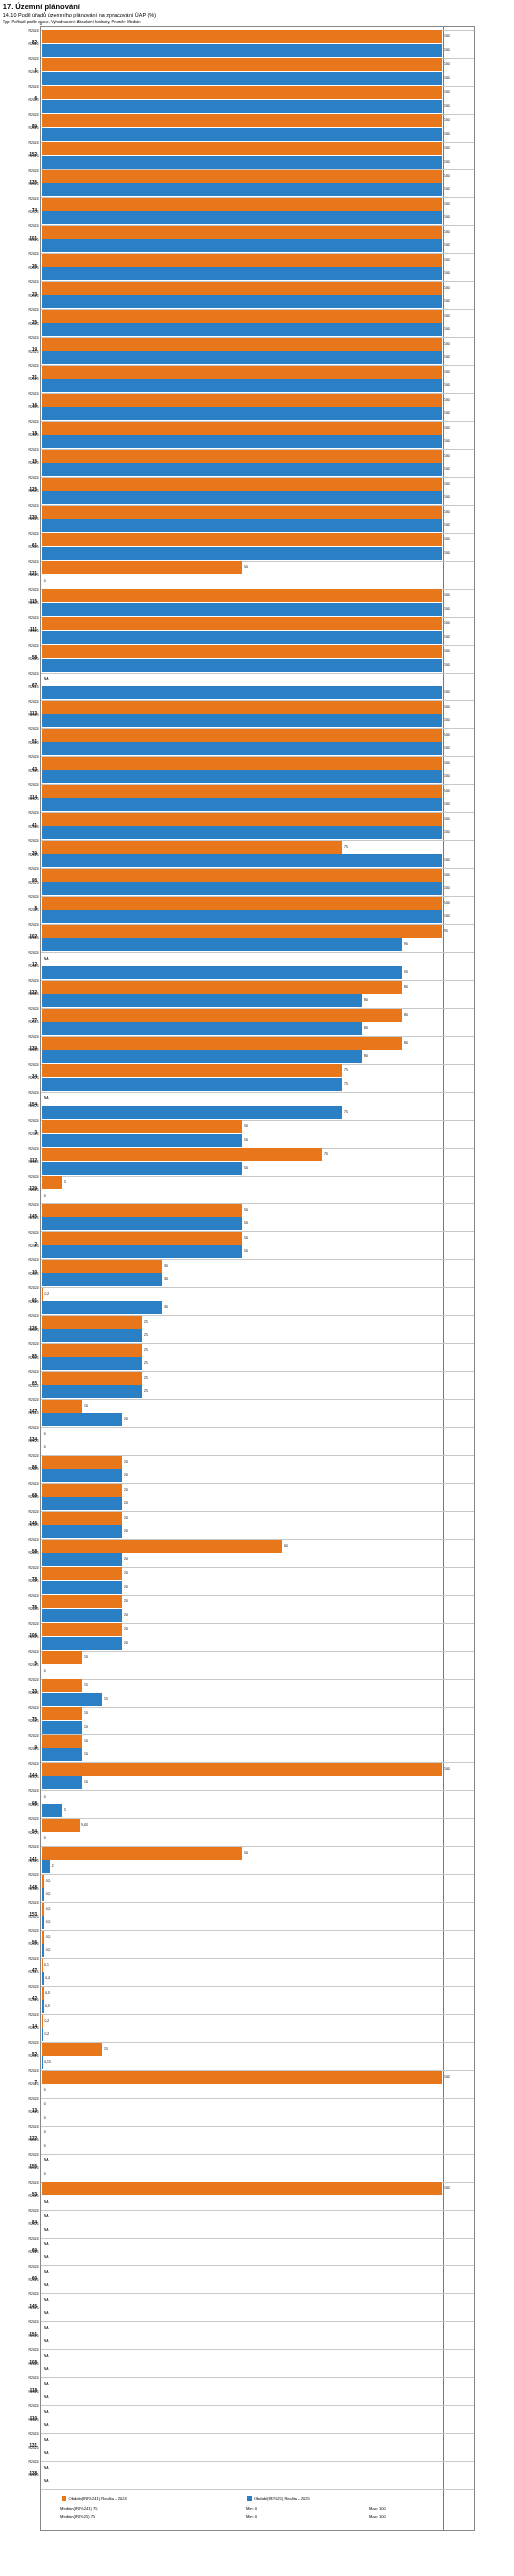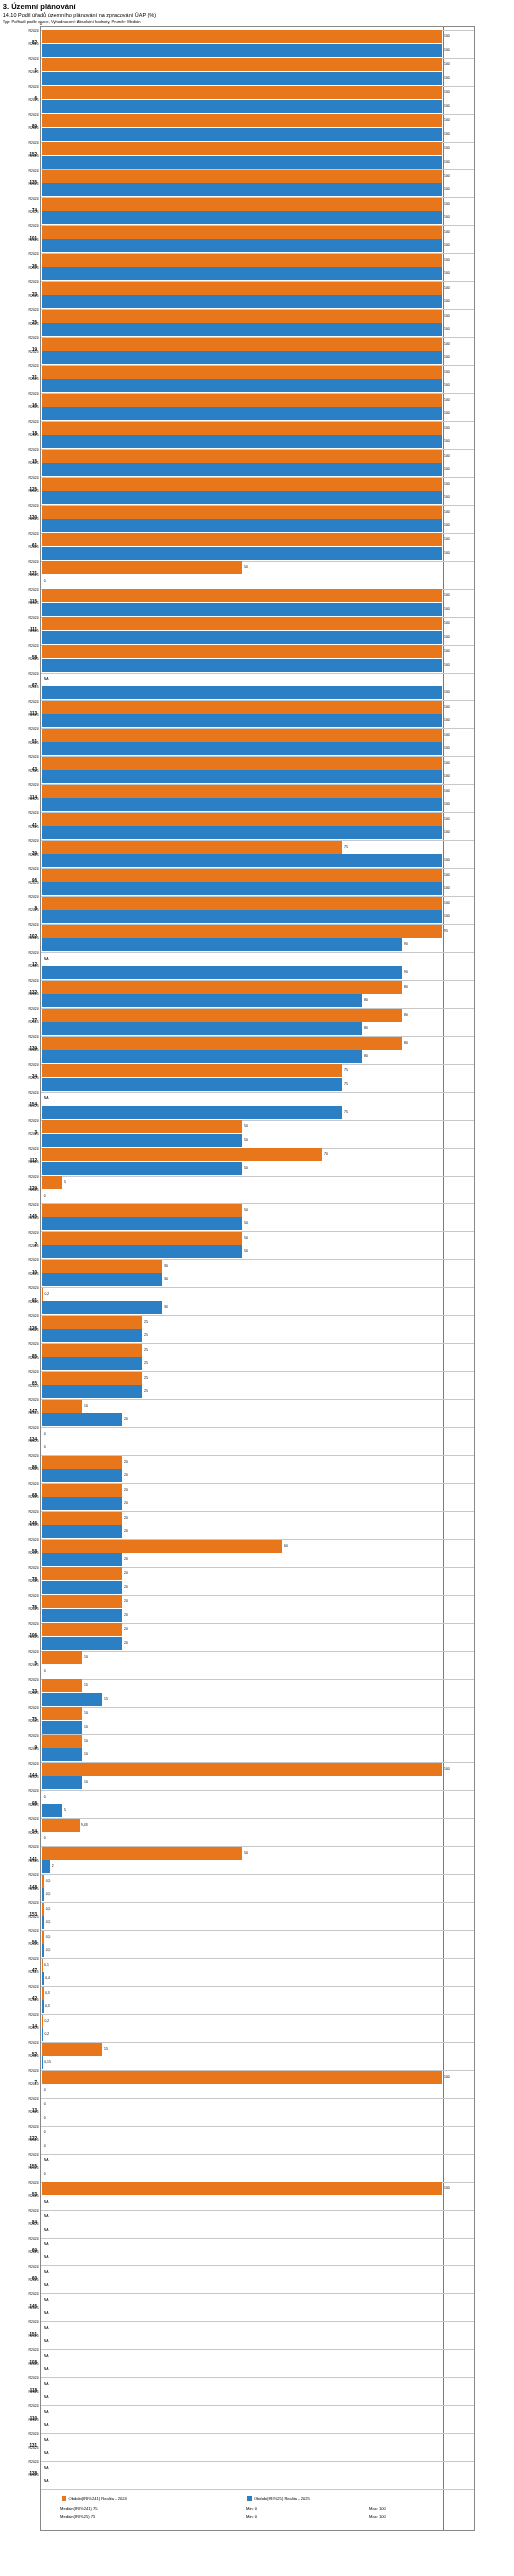--- a/index.html
+++ b/index.html
@@ -118,21 +118,21 @@
     position: absolute;
     font-size: 4.1px;
     white-space: nowrap;
   }
 </style>
 </head>
 <body>
 
 <div class="page">
 
-  <div class="title">3. Územní plánování</div>
+  <div class="title">17. Územní plánování</div>
   <div class="subtitle">14.10 Podíl úřadů územního plánování na zpracování ÚAP (%)</div>
   <div class="note">Typ: Pořfiadí podle visrce, Vyhodnocení: Absolutní hodnoty, Průměr: Medián</div>
 
   <div class="plot" id="plot">
     <div class="axis-top-label" id="axis0" style="left:0px;">0</div>
     <div class="gridline" id="grid100" style="left: 402px;"></div>
     <div class="legend" id="legend" style="top: 2469px; bottom: auto;">
         <div class="legend-item" style="left: 20.6px;"><span class="swatch sw2024"></span><span>Obdobi(IRI%241) Realita - 2024</span></div>
         <div class="legend-item" style="left: 206px;"><span class="swatch sw2025"></span><span>Obdobi(IRI%25) Realita - 2025</span></div>
       </div>

